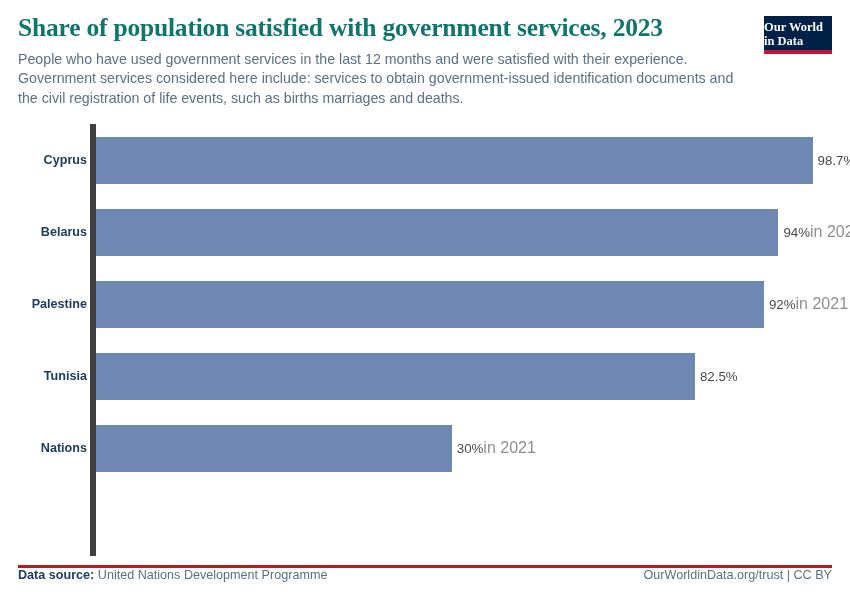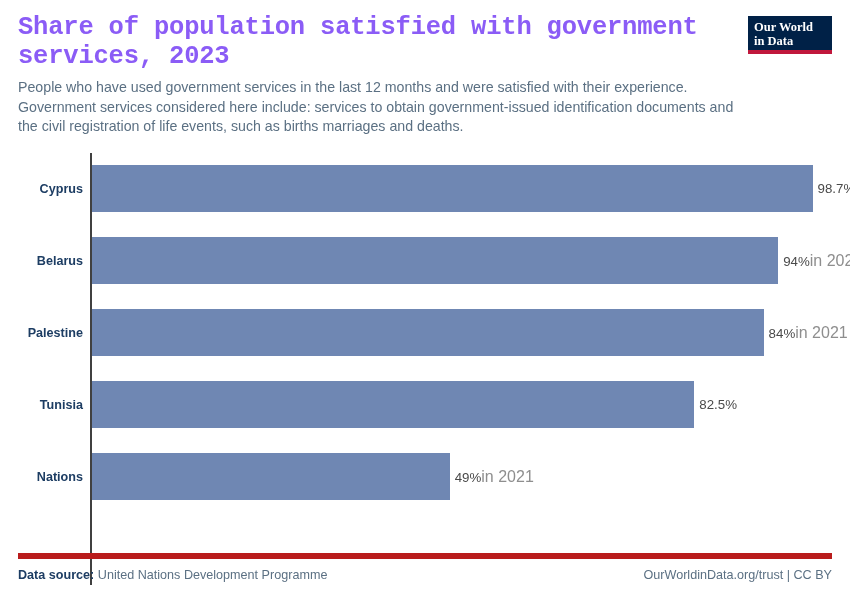--- a/index.html
+++ b/index.html
@@ -18,61 +18,61 @@
     position: relative;
     width: 850px;
     height: 600px;
     box-sizing: border-box;
     padding: 14px 18px 0 18px;
   }
   .header {
     position: relative;
   }
   .title {
-    font-family: Liberation Mono, monospace;
+    font-family: Liberation Serif, serif;
     font-size: 25.5px;
     font-weight: 700;
-    color: #8b5cf6;
+    color: #0f766e;
     letter-spacing: -0.2px;
     line-height: 1.12;
     margin: 0 0 7px 0;
     max-width: 720px;
   }
   .subtitle {
     font-size: 14.2px;
     color: #5b7083;
     line-height: 1.38;
     max-width: 735px;
     margin: 0;
   }
   .owid-logo {
     position: absolute;
     top: 2px;
     right: 0;
-    width: 84px;
+    width: 68px;
     height: 38px;
     background: #002147;
     color: #ffffff;
     font-family: "Liberation Serif", serif;
     font-weight: 700;
     font-size: 12.5px;
     line-height: 1.13;
-    padding: 4px 6px 0 6px;
+    padding: 4px 6px 0 0;
     box-sizing: border-box;
     border-bottom: 4px solid #c0173c;
   }
   .chart-area {
     position: relative;
     margin-top: 16px;
     height: 440px;
   }
   .plot {
     position: relative;
     height: 432px;
-    border-left: 2px solid #404040;
+    border-left: 6px solid #404040;
     margin-left: 72px;
     margin-right: 10px;
   }
   .row {
     position: relative;
     height: 72px;
     display: flex;
     align-items: center;
   }
   .row-label {
@@ -98,22 +98,21 @@
   }
   .bar-value .note {
     color: #8e8e8e;
     font-size: 16px;
   }
   .footer {
     position: absolute;
     left: 18px;
     right: 18px;
     bottom: 18px;
-    border-top: 6px solid #b91c1c;
-    padding-top: 9px;
+    border-top: 3px solid #b91c1c;
     display: flex;
     justify-content: space-between;
     font-size: 12.6px;
     color: #5b7083;
   }
   .footer .src-label {
     font-weight: 700;
     color: #1d3d63;
   }
   .footer-right {
@@ -142,31 +141,31 @@
           <div class="bar-value" style="left: 98.7%;"><span>98.7%</span></div>
         </div>
         <div class="row">
           <div class="row-label">Belarus</div>
           <div class="bar" style="width: 94%; background: rgb(111, 135, 179);"></div>
           <div class="bar-value" style="left: 94%;"><span>94%</span><span class="note">in 2021</span></div>
         </div>
         <div class="row">
           <div class="row-label">Palestine</div>
           <div class="bar" style="width: 92%; background: rgb(111, 135, 179);"></div>
-          <div class="bar-value" style="left: 92%;"><span>84%</span><span class="note">in 2021</span></div>
+          <div class="bar-value" style="left: 92%;"><span>92%</span><span class="note">in 2021</span></div>
         </div>
         <div class="row">
           <div class="row-label">Tunisia</div>
           <div class="bar" style="width: 82.5%; background: rgb(111, 135, 179);"></div>
           <div class="bar-value" style="left: 82.5%;"><span>82.5%</span></div>
         </div>
         <div class="row">
           <div class="row-label">Nations</div>
           <div class="bar" style="width: 49%; background: rgb(111, 135, 179);"></div>
-          <div class="bar-value" style="left: 49%;"><span>49%</span><span class="note">in 2021</span></div>
+          <div class="bar-value" style="left: 49%;"><span>30%</span><span class="note">in 2021</span></div>
         </div>
       </div>
   </div>
 
   <div class="footer">
     <div>
       <span class="src-label">Data source:</span>
       <span>United Nations Development Programme</span>
     </div>
     <div class="footer-right">OurWorldinData.org/trust | CC BY</div>

